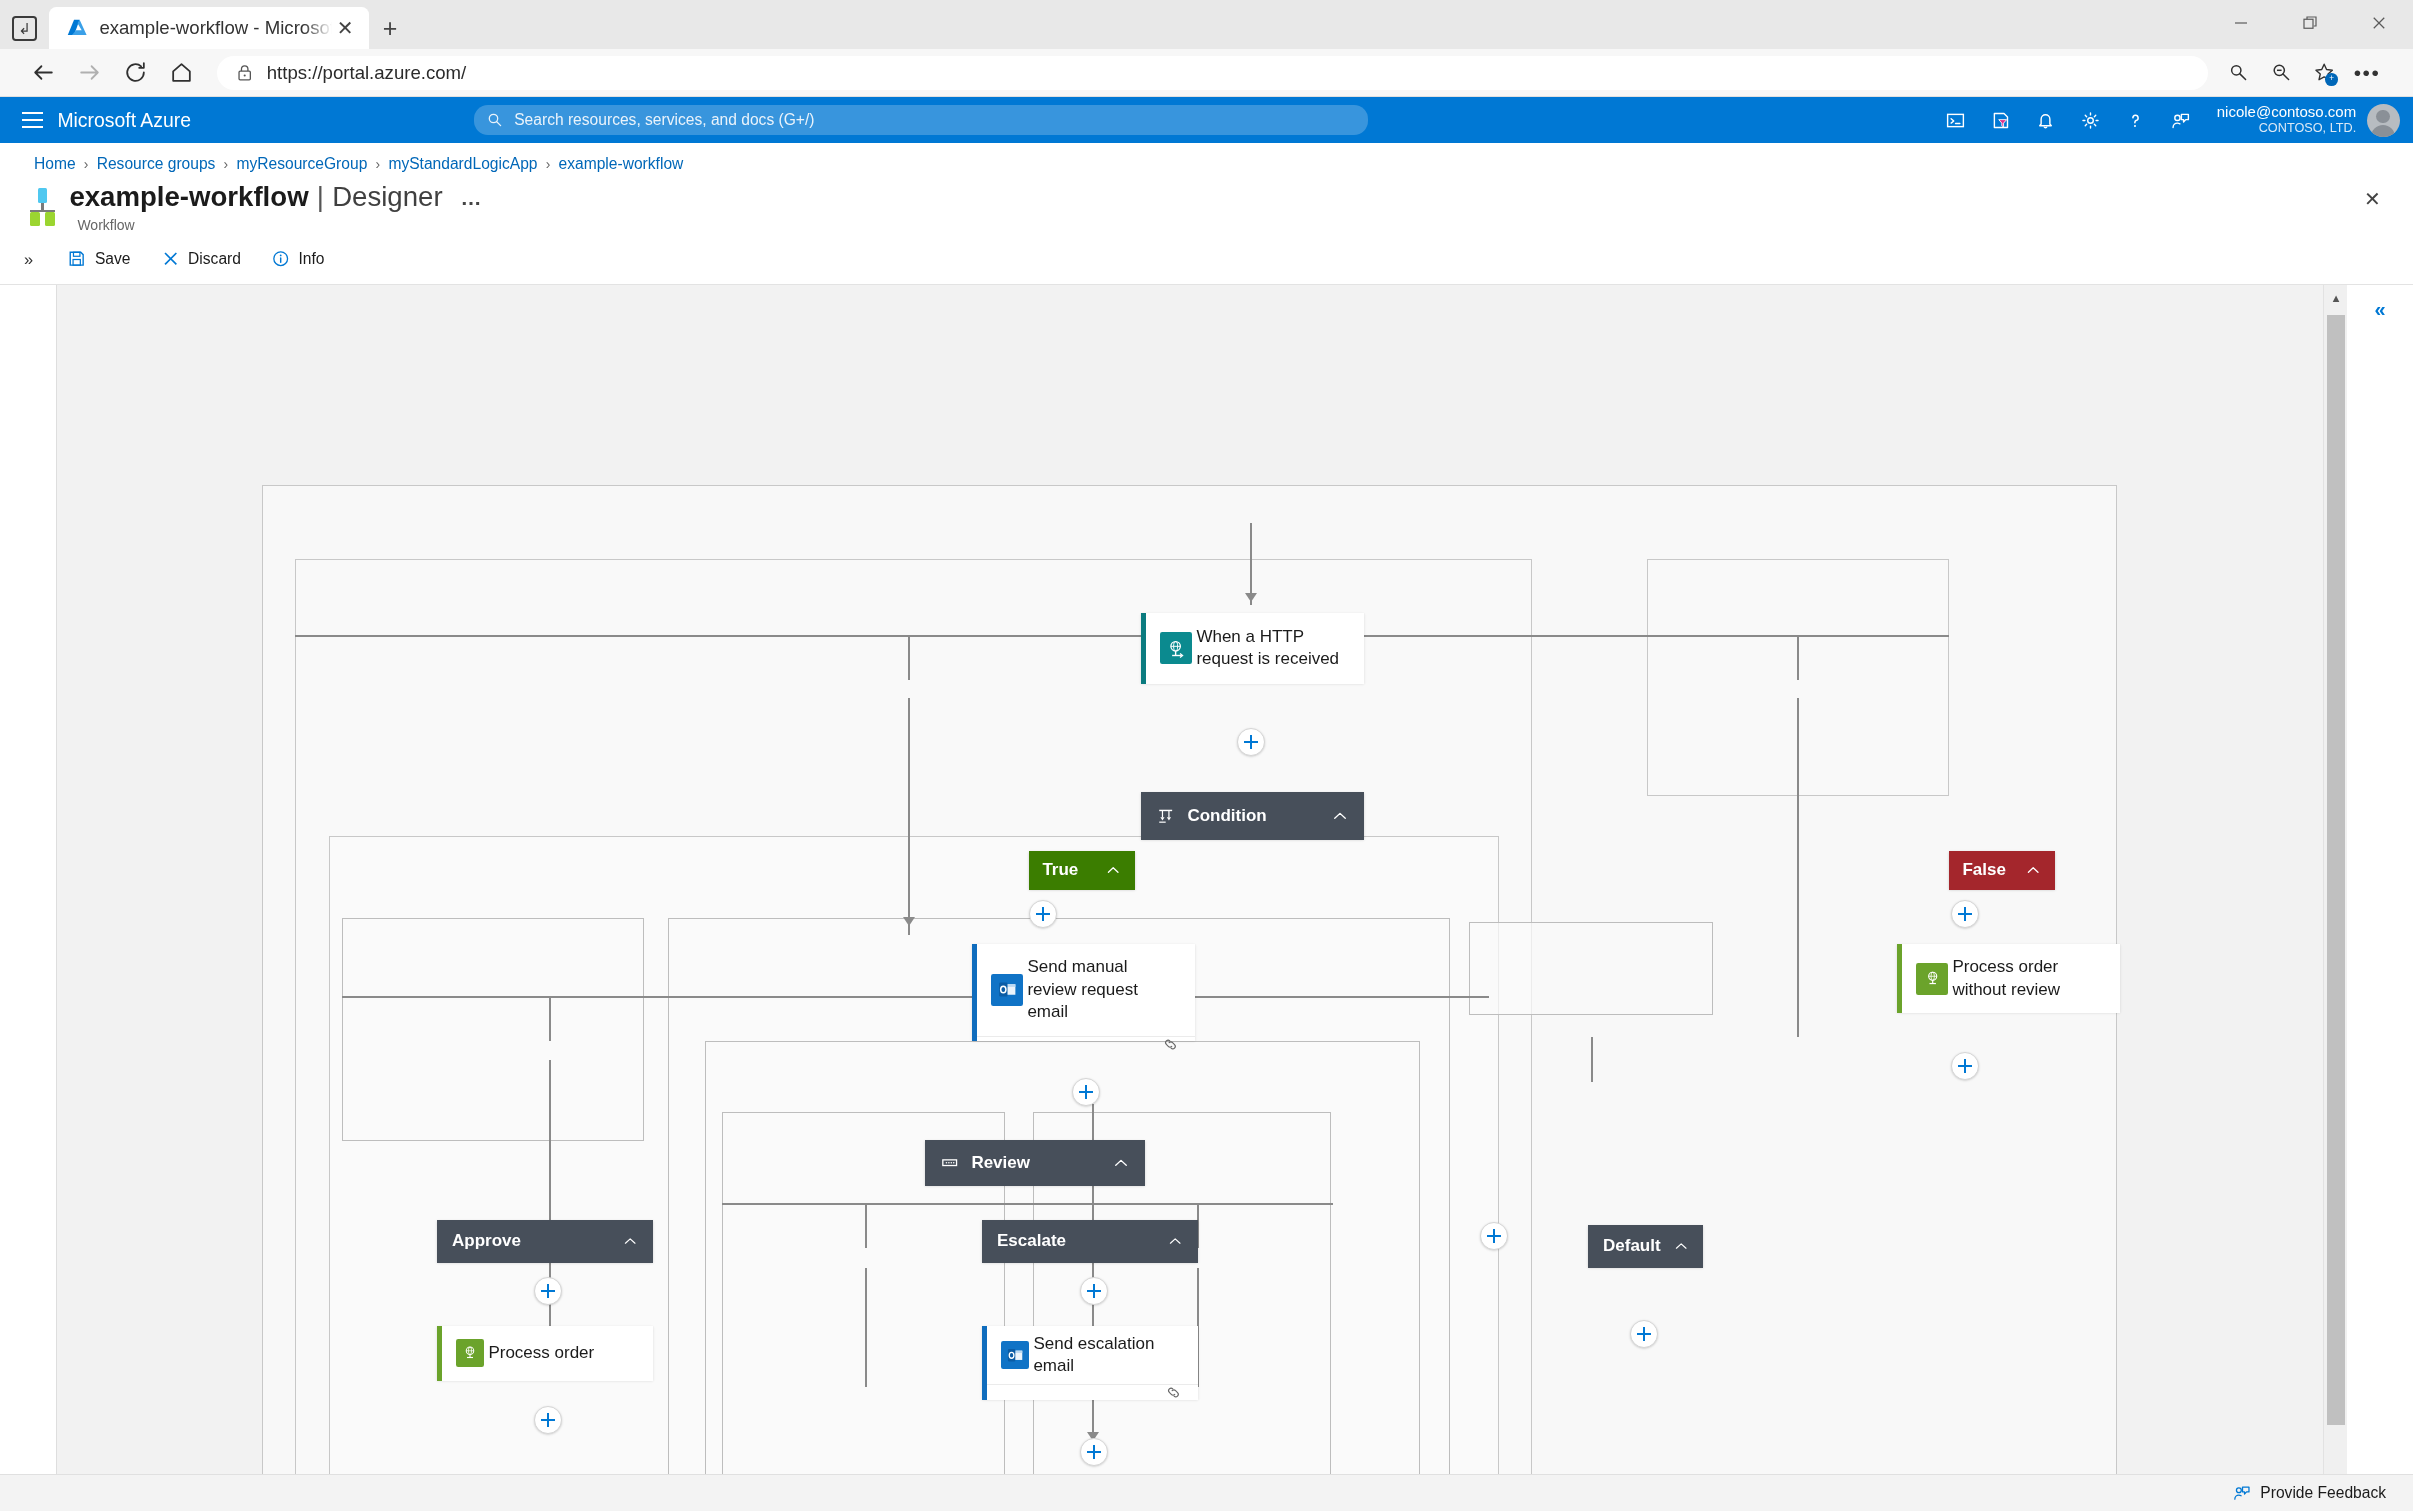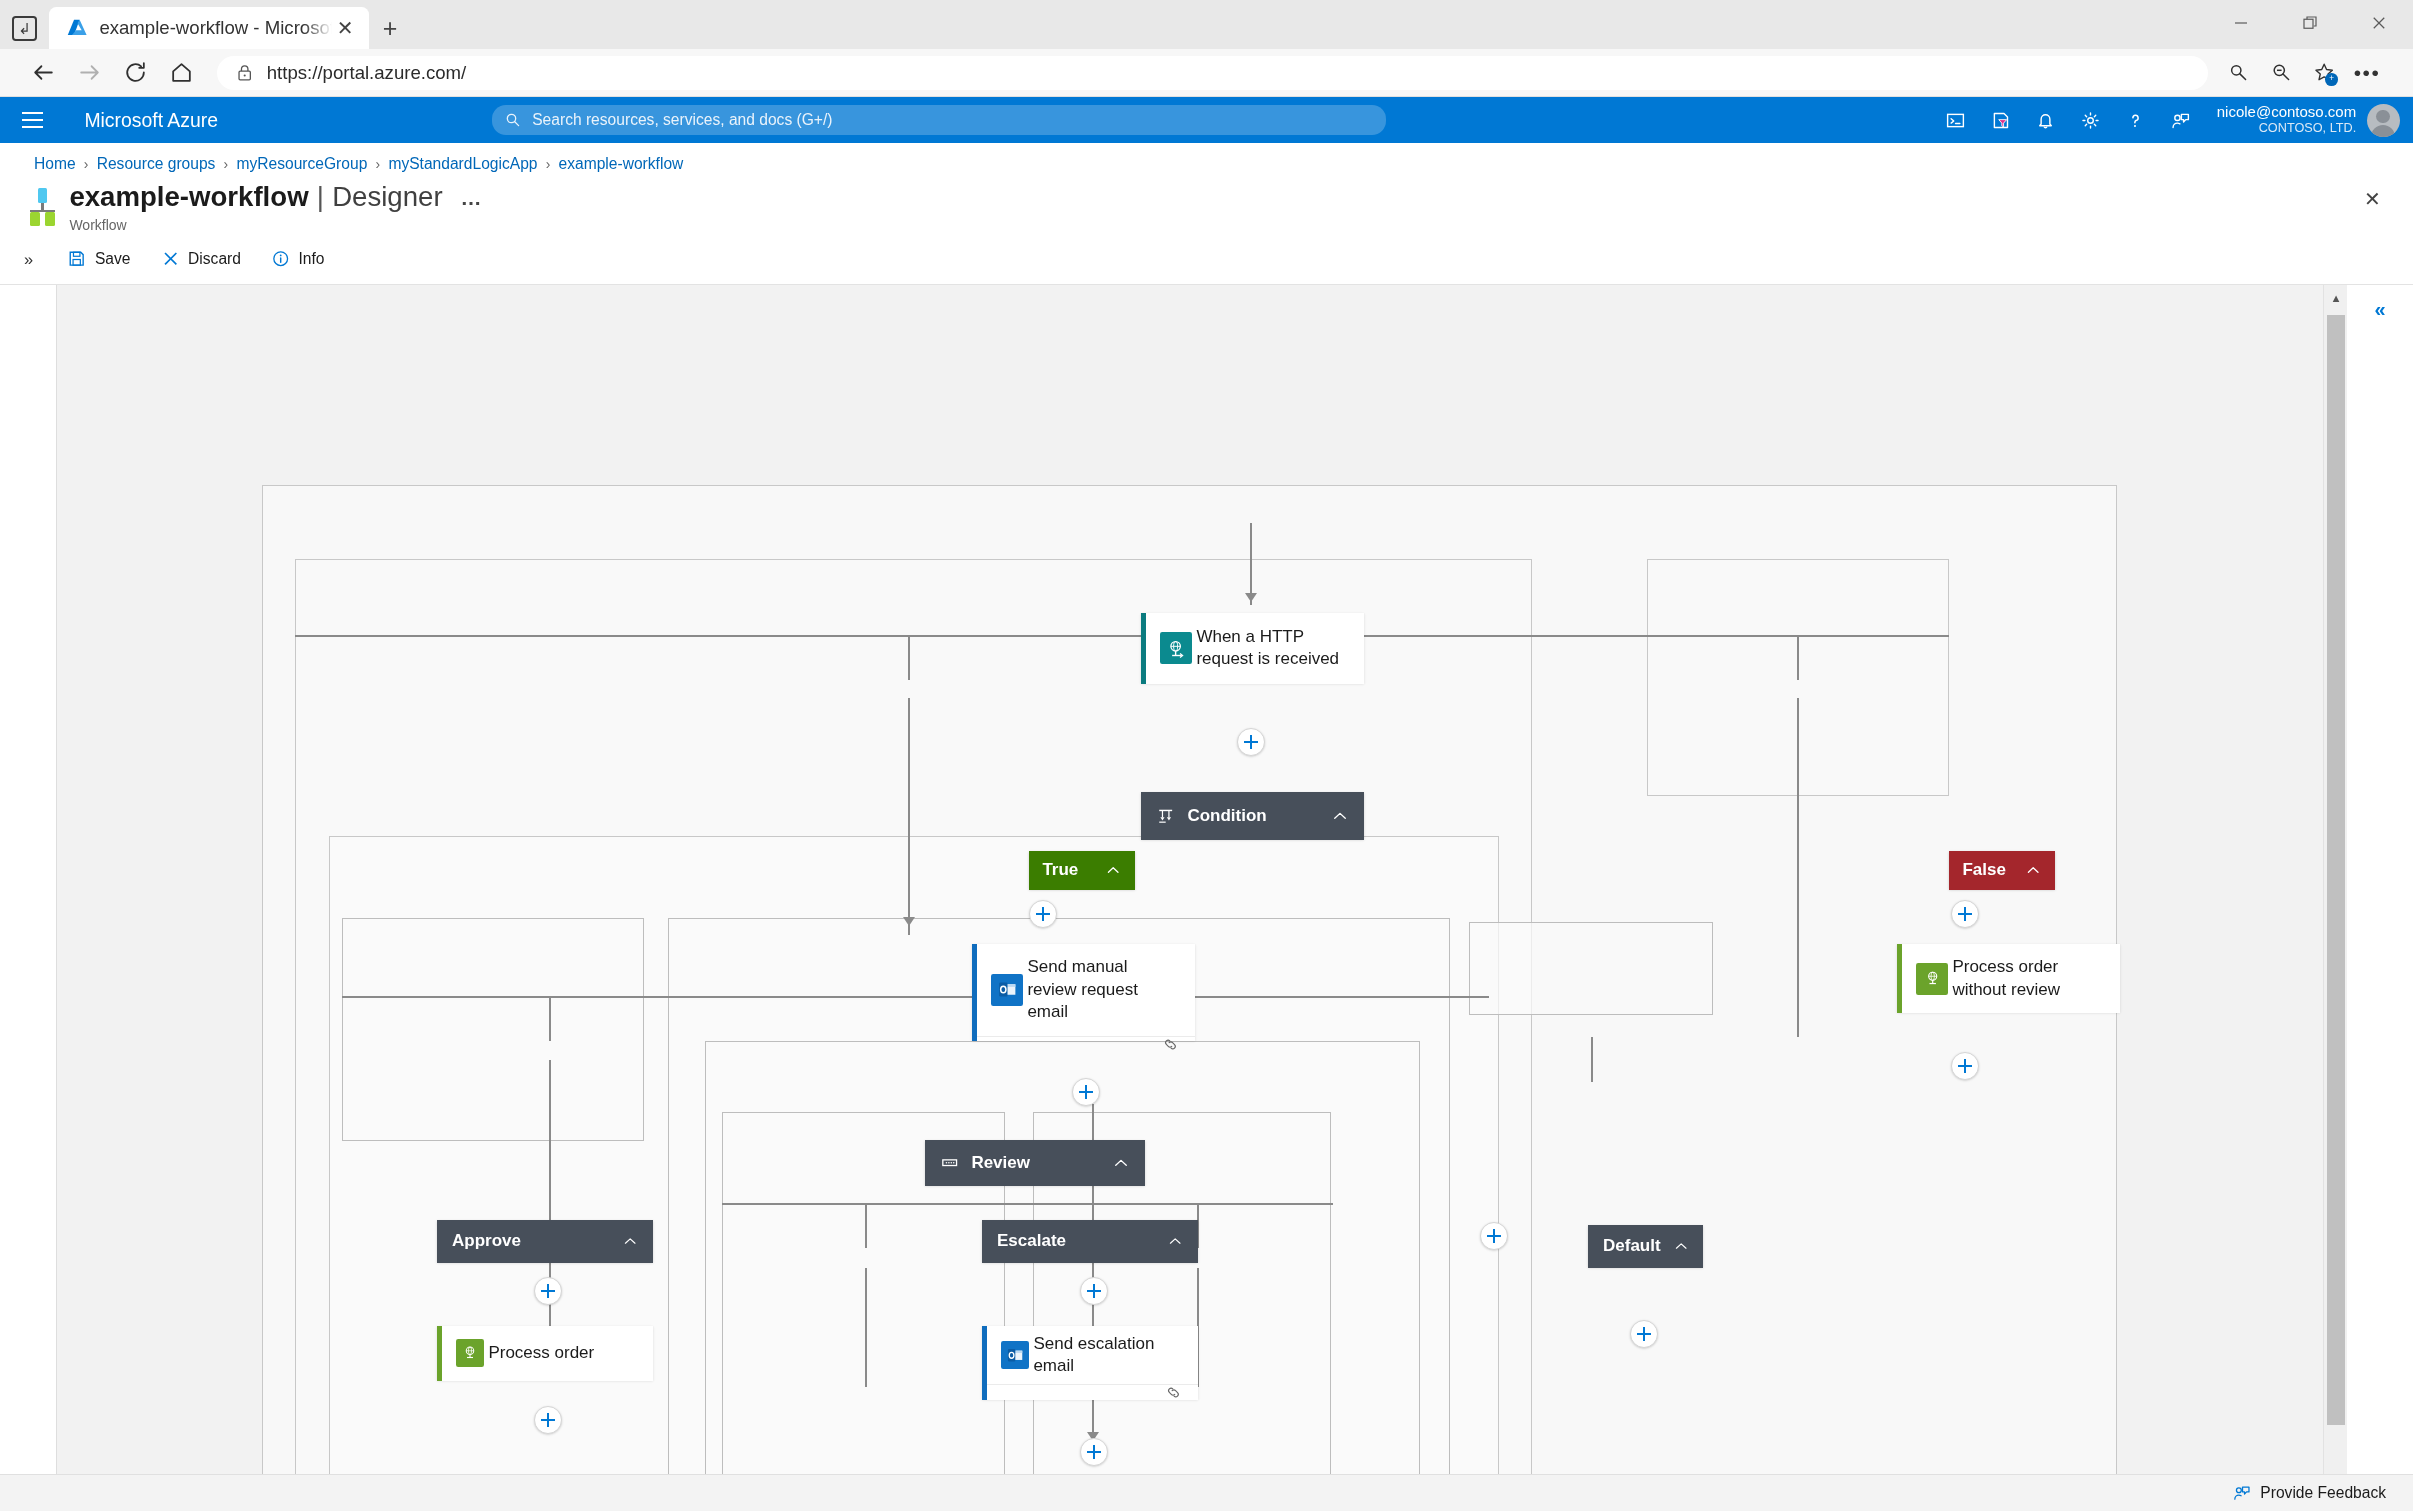--- a/index.html
+++ b/index.html
@@ -116,21 +116,21 @@
     width: 39px; height: 39px;
     display:flex; align-items:center; justify-content:center;
     flex: 0 0 39px;
   }
   .hamburger span, .hamburger span:before, .hamburger span:after {
     display:block; width: 21px; height: 1.9px; background:#fff; position:relative;
   }
   .hamburger span:before { content:""; position:absolute; top:-6.7px; }
   .hamburger span:after  { content:""; position:absolute; top: 6.7px; }
   .azure-brand {
-    font-size: 19.4px; color: #fff; margin-left: 32px;
+    font-size: 19.4px; color: #fff; margin-left: 5px;
     white-space: nowrap;
   }
   .azure-search {
     width: 894px; height: 30px;
     background: rgba(255,255,255,0.22);
     margin: 0 auto;
     display: flex; align-items: center;
     padding: 0 12px;
     border-radius: 14px;
   }
@@ -177,21 +177,21 @@
   .wf-icon .top { position:absolute; left:12.7px; top:0; width:9.7px; height:15.6px; background:#50c8f0; border-radius:1.5px;}
   .wf-icon .stem { position:absolute; left:16.4px; top:15.6px; width:2.2px; height:7.4px; background:#7a7a7a;}
   .wf-icon .bar  { position:absolute; left:5.2px; top:22.3px; width:24.6px; height:2.2px; background:#7a7a7a;}
   .wf-icon .l1   { position:absolute; left:5.2px; top:24.6px; width:9.7px; height:14px; background:#9bd530; border-radius:1.5px;}
   .wf-icon .l2   { position:absolute; left:20px; top:24.6px; width:9.7px; height:14px; background:#9bd530; border-radius:1.5px;}
   .title-texts { display:flex; flex-direction: column; }
   .title-main { font-size: 27.6px; color: #1b1b1b; font-weight: 600; line-height:1.05; display:flex; align-items:baseline;}
   .title-main .sep { font-weight: 300; color:#555; margin: 0 8.2px; }
   .title-main .designer { font-weight: 400; color:#404040;}
   .title-ellipsis { font-size: 21px; color:#444; margin-left: 18px; letter-spacing:1.5px; align-self:center;}
-  .title-sub { font-size: 14px; color: #666; margin-top: 4.5px; margin-left: 0;}
+  .title-sub { font-size: 14px; color: #666; margin-top: 4.5px; margin-left: 8px;}
   .blade-close {
     position:absolute; right: 24px; top: 9px;
     width: 33px; height: 33px;
     display:flex; align-items:center; justify-content:center;
     color:#444; font-size: 20px;
   }
 
   .cmdbar {
     display: flex; align-items: center;
     padding: 12px 0 10.4px 6px;

